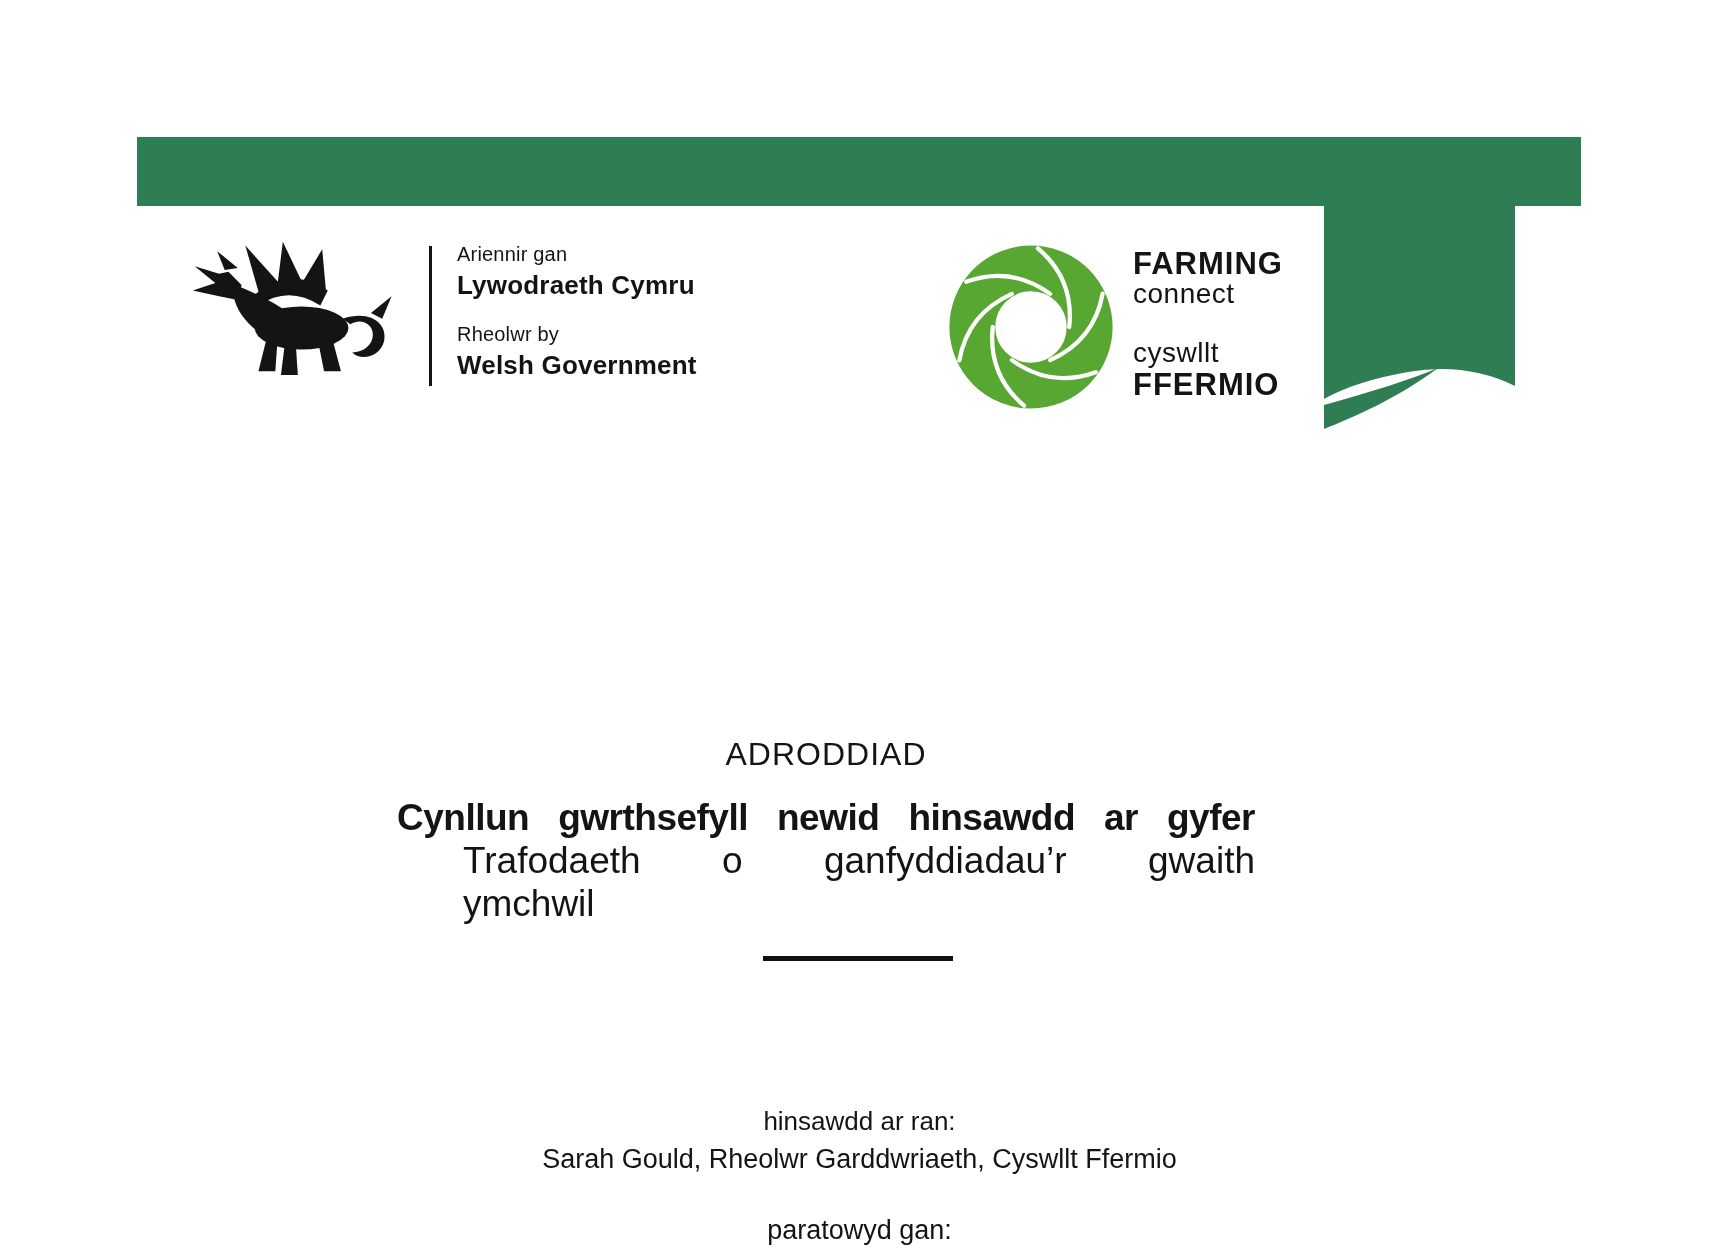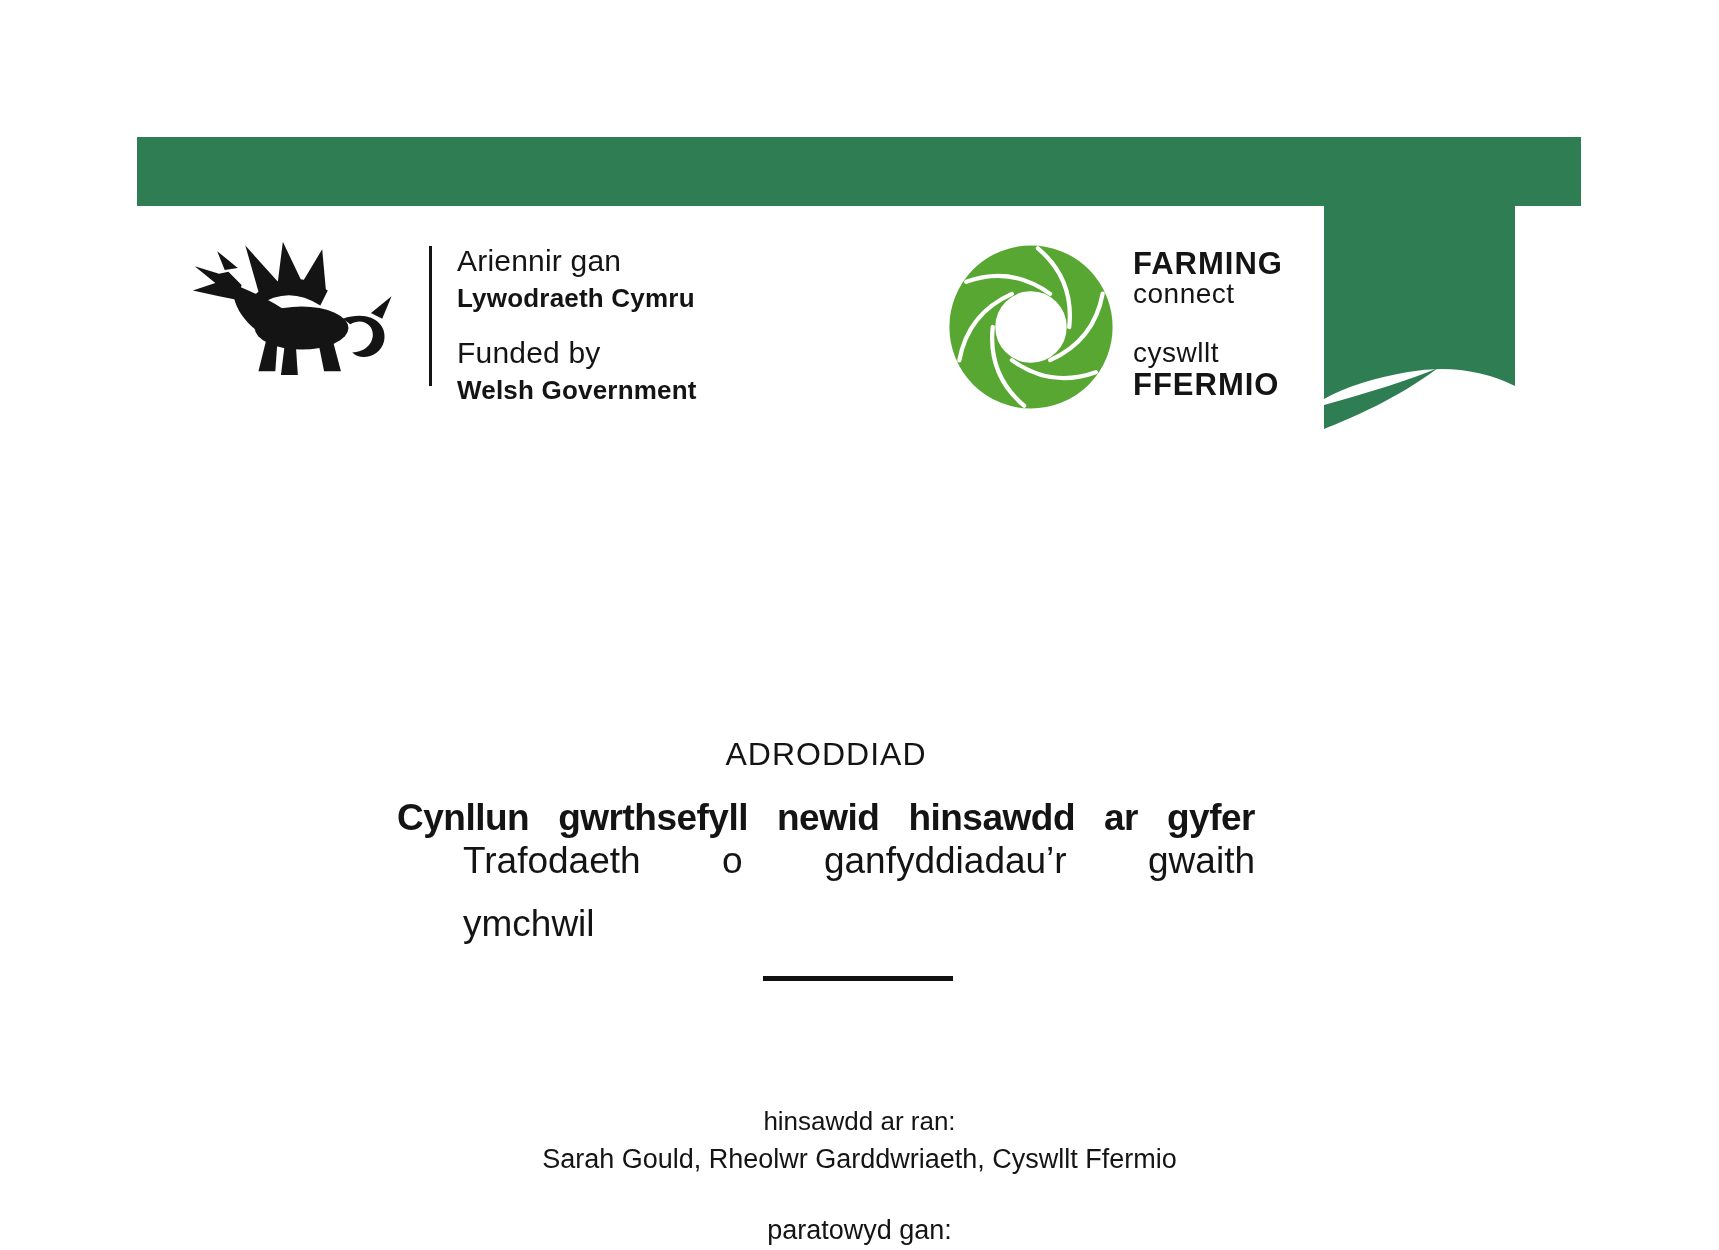--- a/index.html
+++ b/index.html
@@ -9,35 +9,35 @@
     font-family:"Liberation Sans","DejaVu Sans",sans-serif;
     color:#141414;
   }
   
   .graphics-layer{position:absolute;left:0;top:0;width:1719px;height:1250px;}
   
   .wg-lockup{position:absolute;left:185px;top:228px;width:520px;height:170px;}
   .wg-dragon{position:absolute;left:0;top:10px;width:220px;height:150px;}
   .wg-divider{position:absolute;left:244px;top:18px;width:3px;height:140px;background:#141414;}
   .wg-text{position:absolute;left:272px;top:14px;line-height:1.25;}
-  .wg-line{font-size:30px;letter-spacing:0.2px;}
+  .wg-line{font-size:20px;letter-spacing:0.2px;}
   .wg-line-bold{font-size:26px;font-weight:bold;margin-top:2px;letter-spacing:0.2px;}
   .wg-gap{margin-top:20px;}
   
   .fc-lockup{position:absolute;left:946px;top:228px;width:420px;height:200px;}
   .fc-swirl{position:absolute;left:0;top:14px;width:170px;height:170px;}
   .fc-text{position:absolute;left:187px;top:20px;}
   .fc-en-1{font-size:31px;font-weight:bold;letter-spacing:1px;line-height:1.0;}
   .fc-en-2{font-size:28px;line-height:1.05;letter-spacing:0.5px;}
   .fc-cy-1{font-size:28px;line-height:1.05;letter-spacing:0.5px;margin-top:30px;}
   .fc-cy-2{font-size:31px;font-weight:bold;letter-spacing:1px;line-height:1.1;}
   
   .title-block{position:absolute;left:397px;top:736px;width:858px;}
   .kicker{font-size:32px;font-weight:400;text-align:center;letter-spacing:1px;margin-bottom:24px;}
-  .tline{font-size:37px;line-height:1.16;margin-top:20px;}
+  .tline{font-size:37px;line-height:1.16;}
   .jline{text-align:justify;text-align-last:justify;}
   .t-bold{font-weight:bold;letter-spacing:-0.5px;}
   .t-b2{padding-left:78px;margin-top:8px;}
   .t-r1{padding-left:66px;margin-top:0;}
   .t-r2{padding-left:66px;text-align:left;}
   .title-rule{width:190px;height:5px;background:#111;margin-top:30px;margin-left:366px;}
   
   .prepared{position:absolute;left:0;top:1106px;width:1719px;text-align:center;}
   .prep-label{font-size:26px;}
   .prep-name{font-size:27px;margin-top:7px;}
@@ -67,21 +67,21 @@
       <path d="M104,114 L100,146 L118,146 L116,116 Z"></path>
       <path d="M140,112 L146,142 L164,142 L156,112 Z"></path>
       <path d="M166,86 C196,76 214,92 210,110 C206,126 186,132 176,122 C188,122 198,114 198,103 C198,92 186,85 174,92 Z"></path>
       <path d="M196,80 L218,62 L208,86 Z"></path>
     </g>
   </svg>
   <div class="wg-divider"></div>
   <div class="wg-text">
     <div class="wg-line">Ariennir gan</div>
     <div class="wg-line-bold">Lywodraeth Cymru</div>
-    <div class="wg-line wg-gap">Funded by</div>
+    <div class="wg-line wg-gap">Rheolwr by</div>
     <div class="wg-line-bold">Welsh Government</div>
   </div>
 </div>
 
 <div class="fc-lockup">
   <svg class="fc-swirl" viewBox="-100 -100 200 200" xmlns="http://www.w3.org/2000/svg" aria-hidden="true">
     <circle cx="0" cy="0" r="69" fill="none" stroke-width="54" stroke="#58A733"></circle>
     <g fill="none" stroke="#ffffff" stroke-width="5" stroke-linecap="round">
       <path d="M45,0 Q50.9,-56.5 8.1,-92.6"></path>
       <path d="M22.5,39 Q74.3,15.8 84.3,-39.3"></path>

